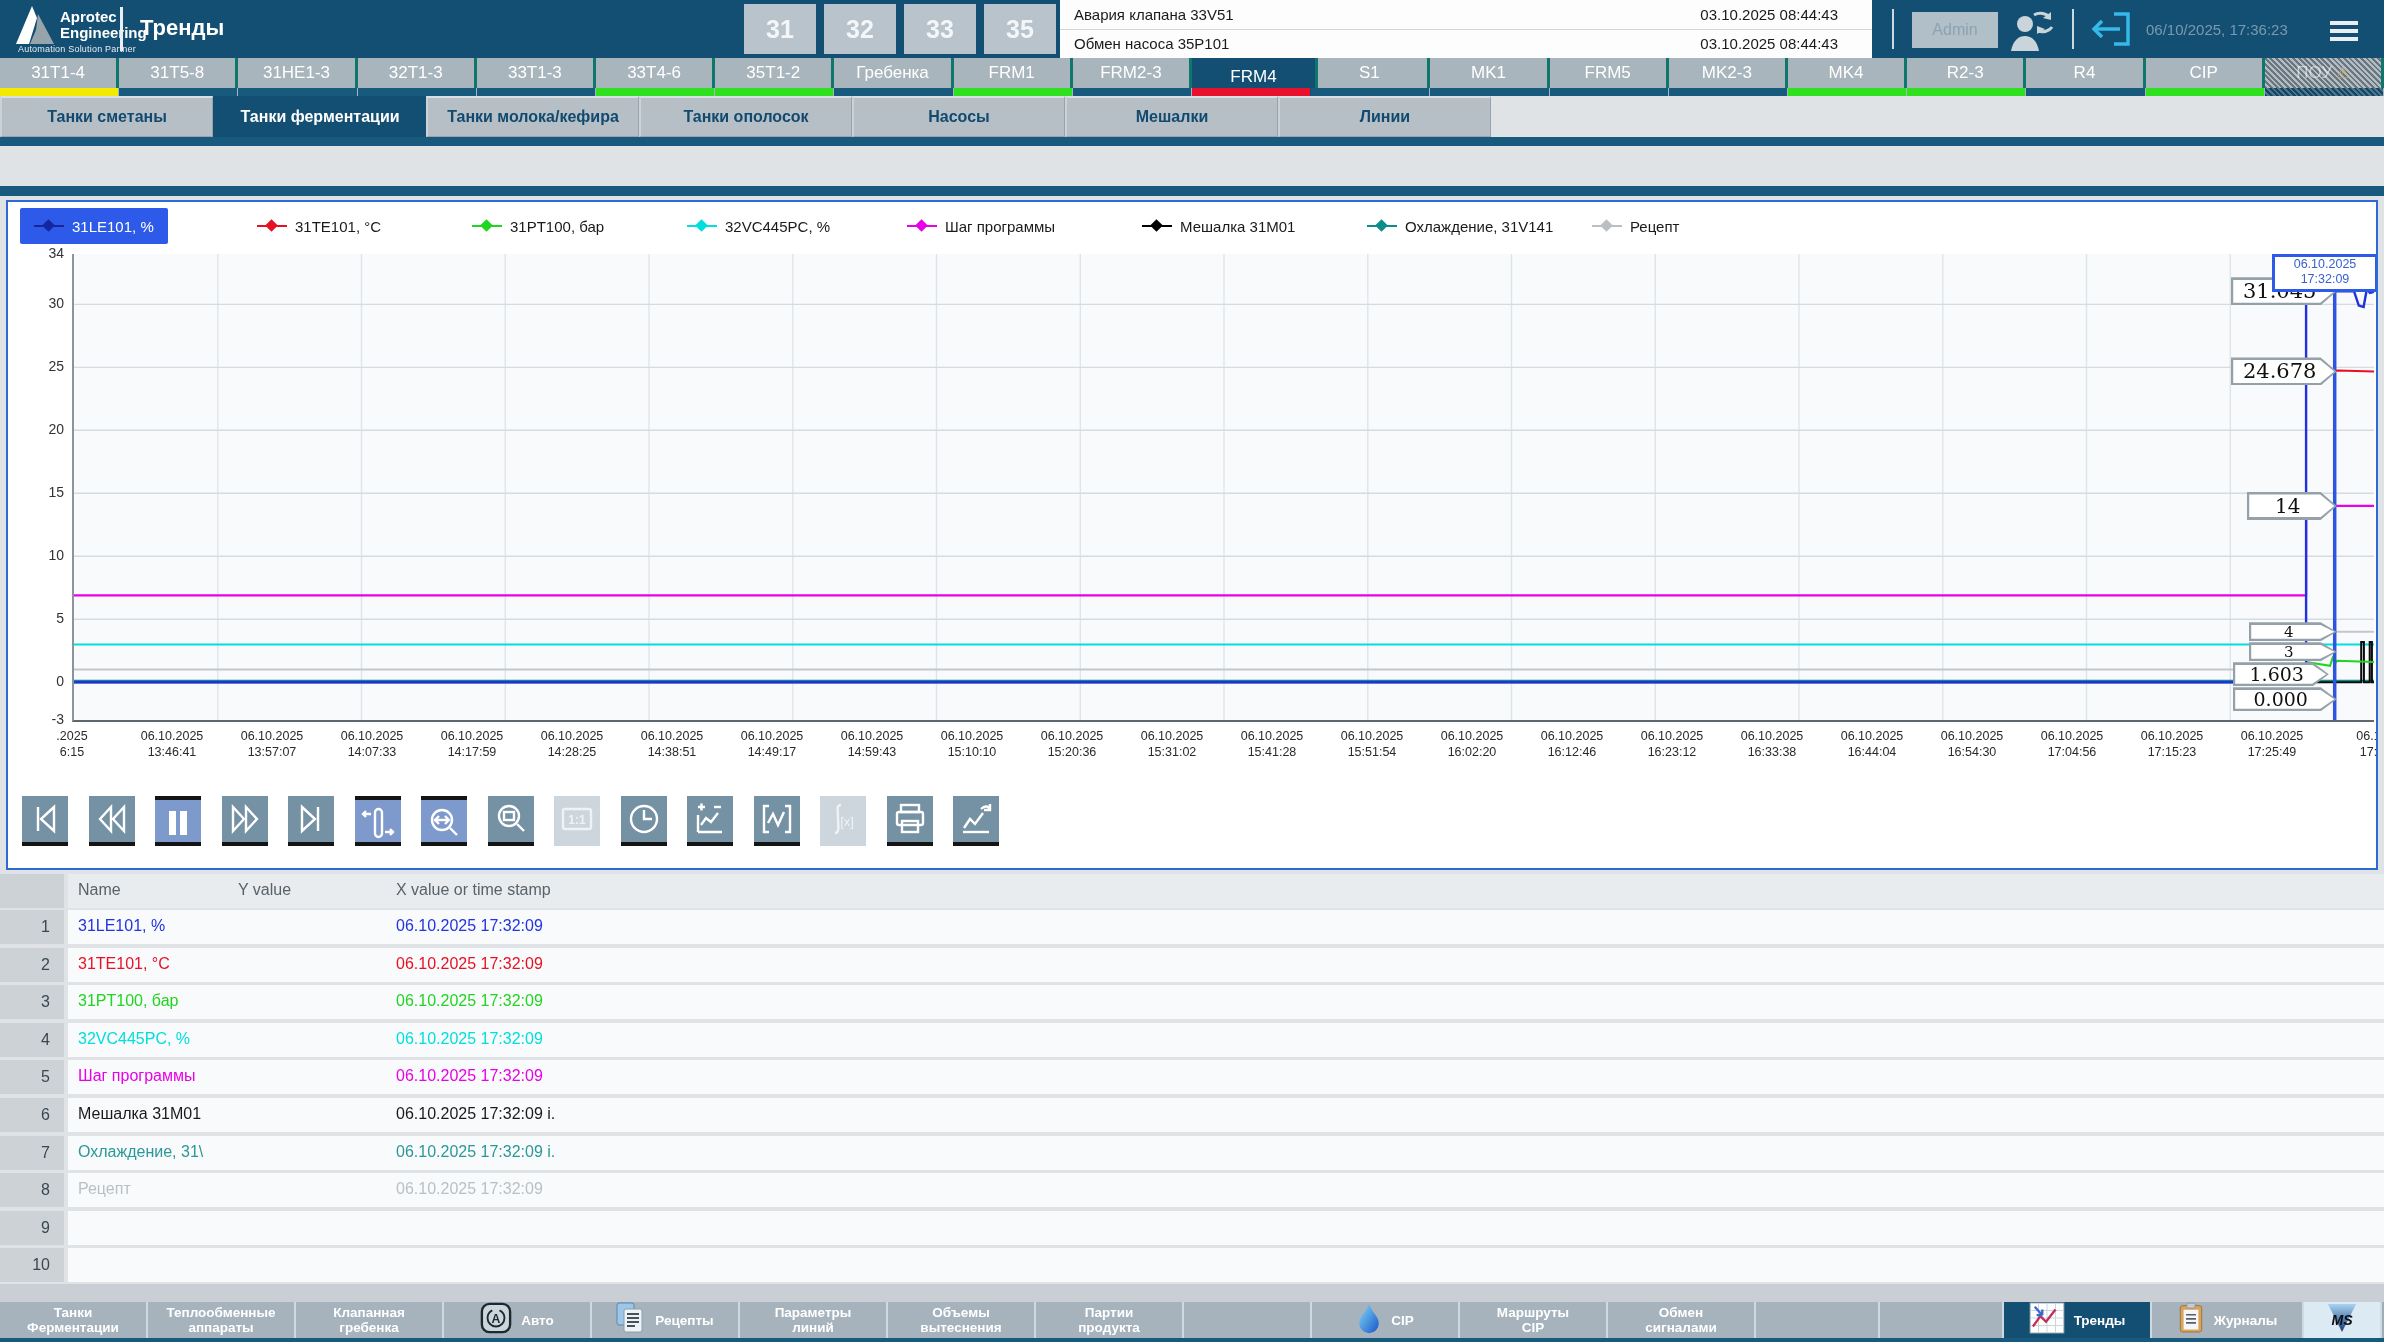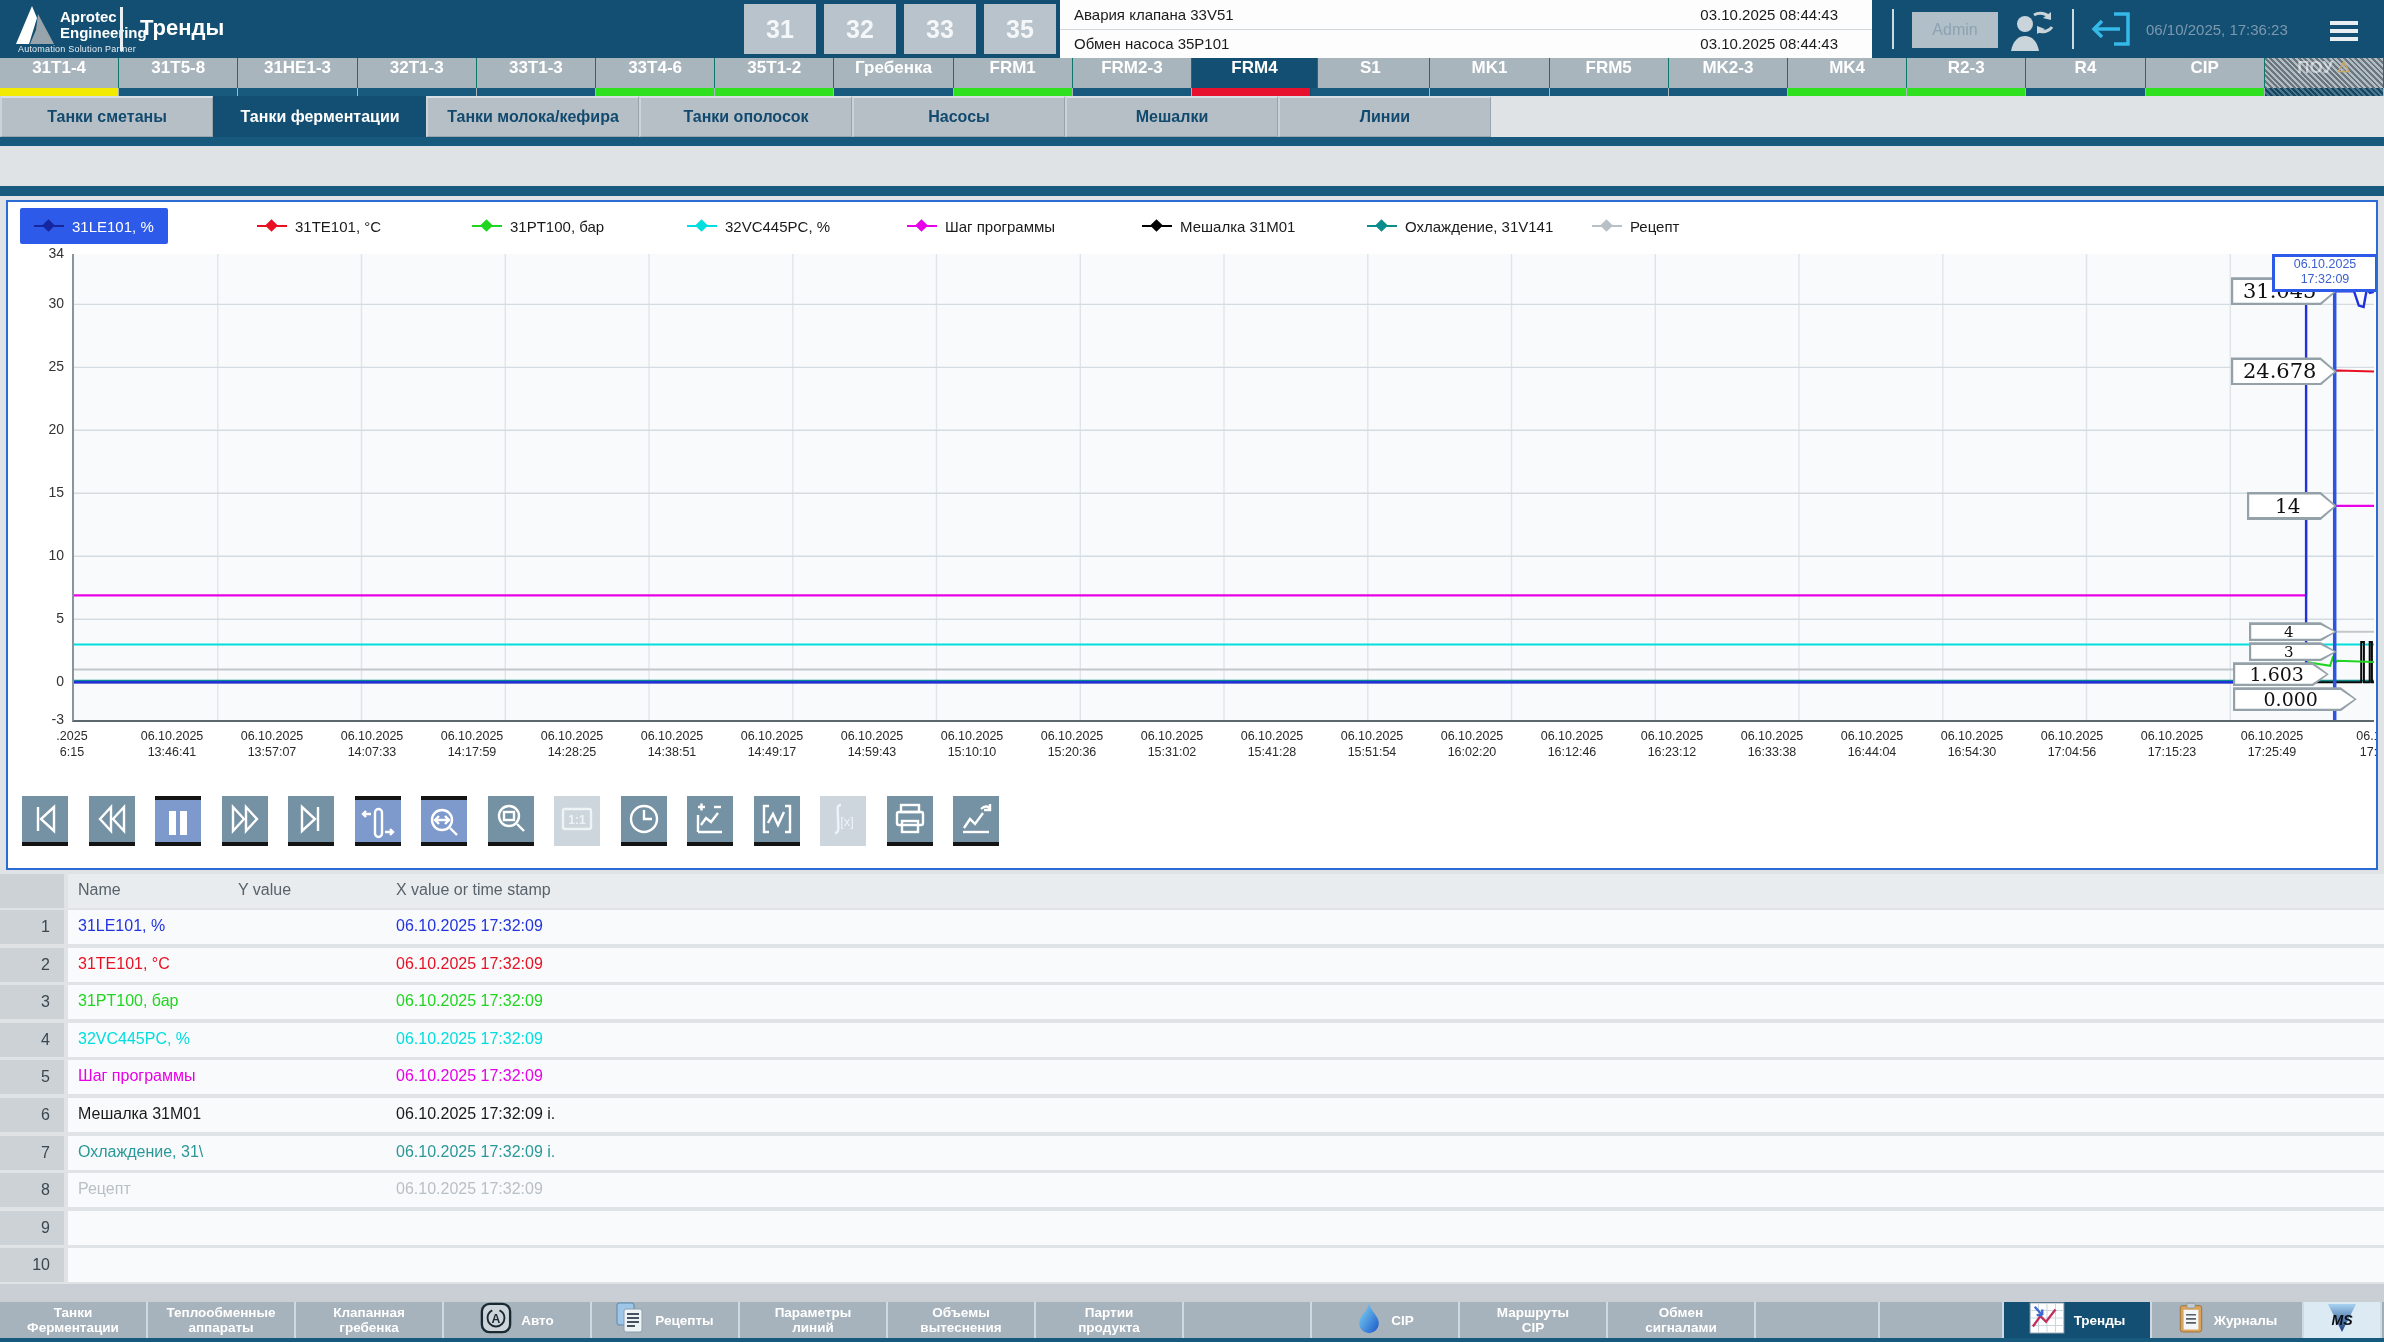--- a/index.html
+++ b/index.html
@@ -20,22 +20,22 @@
   .alarm-row .ats{margin-right:34px;font-size:15px;color:#1a1a1a;}
   .hdr-divider{position:absolute;top:9px;width:2px;height:40px;background:rgba(235,242,246,.85);}
   #admin-btn{position:absolute;left:1912px;top:12px;width:86px;height:36px;background:#b0bfc8;
              color:#8da2b1;font-size:16px;display:flex;align-items:center;justify-content:center;cursor:pointer;}
   #datetime{position:absolute;left:2146px;top:0;height:58px;display:flex;align-items:center;
             color:#7b99b0;font-size:15px;}
   #hamburger{position:absolute;left:2330px;top:17px;width:30px;height:24px;cursor:pointer;}
   #hamburger div{width:28px;height:4px;background:#e8eef2;margin:4px 0;}
   
   #nav1{position:absolute;left:0;top:58px;width:2384px;height:38px;background:#a9b5bd;}
-  .tab1{position:absolute;top:0;height:30px;display:flex;align-items:flex-start;justify-content:center;
-        color:#fff;font-size:17px;font-weight:bold;border-right:1px solid #0f766e;cursor:pointer;box-sizing:border-box;}
+  .tab1{position:absolute;top:0;height:30px;display:flex;align-items:center;justify-content:center;
+        color:#fff;font-size:17px;font-weight:normal;border-right:3px solid #0f766e;cursor:pointer;box-sizing:border-box;}
   .tab1.sel{background:#134f72;height:38px;}
   .u-seg{position:absolute;top:30px;height:8px;background:#185a7d;}
   .hatch{background-image:repeating-linear-gradient(45deg,rgba(30,40,50,.45) 0 2px,rgba(200,210,215,.25) 2px 4px);}
   .hatch .warn{color:#c9a96a;font-size:15px;margin-left:4px;}
   #nav2{position:absolute;left:0;top:96px;width:2384px;height:41px;}
   #band1{position:absolute;left:0;top:137px;width:2384px;height:9px;background:#185a7d;}
   #nav3{position:absolute;left:0;top:146px;width:2384px;height:40px;}
   #band2{position:absolute;left:0;top:186px;width:2384px;height:10px;background:#185a7d;}
   .tab2{position:absolute;top:0;height:100%;box-sizing:border-box;background:#b6bfc6;
         border:1px solid #97a4ad;border-top:2px solid #d9dfe3;border-left:2px solid #ccd3d8;
@@ -372,21 +372,21 @@
             <div class="inner" style="font-size: 15px;">4</div>
           </div>
           <div class="flag" style="left: 2174.71px; top: 388.338px; width: 88px; height: 19px;">
             <div class="outer"></div>
             <div class="inner" style="font-size: 15px;">3</div>
           </div>
           <div class="flag" style="left: 2158.71px; top: 408.338px; width: 96px; height: 24px;">
             <div class="outer"></div>
             <div class="inner" style="font-size: 19px;">1.603</div>
           </div>
-          <div class="flag" style="left: 2158.71px; top: 433.338px; width: 104px; height: 24px; padding-left: 20px;">
+          <div class="flag" style="left: 2158.71px; top: 433.338px; width: 104px; height: 24px;">
             <div class="outer"></div>
             <div class="inner" style="font-size: 19px;">0.000</div>
           </div>
         </div>
       <div id="ruler-tip" style="left: 2198px; top: 0px;">
         <div>06.10.2025</div>
           <div>17:32:09</div>
       </div>
     </div>
     <div id="xlabels">

